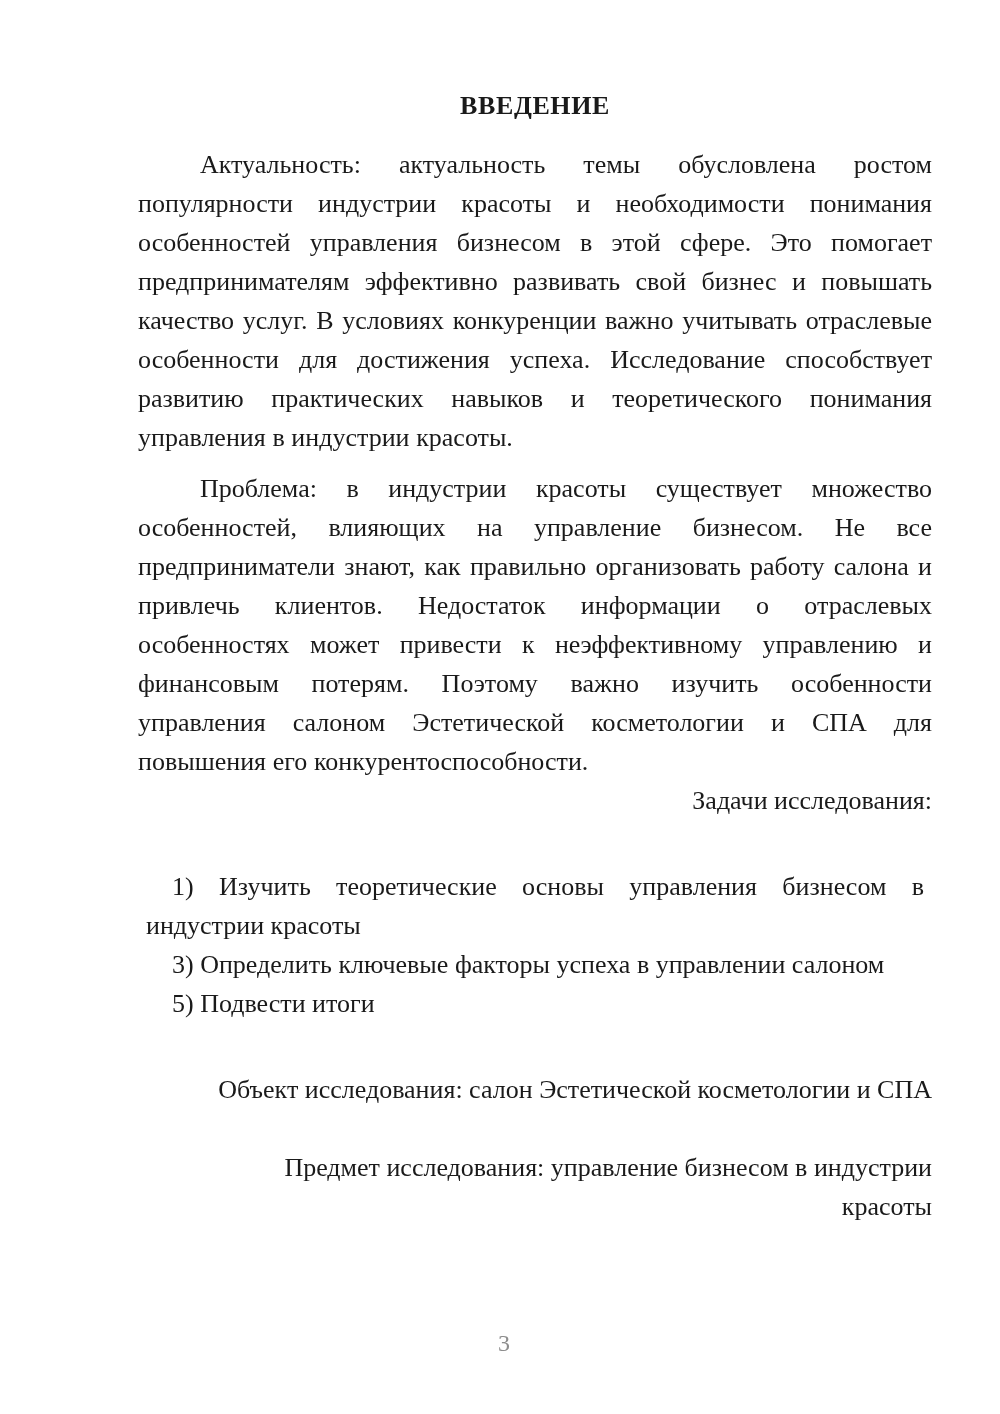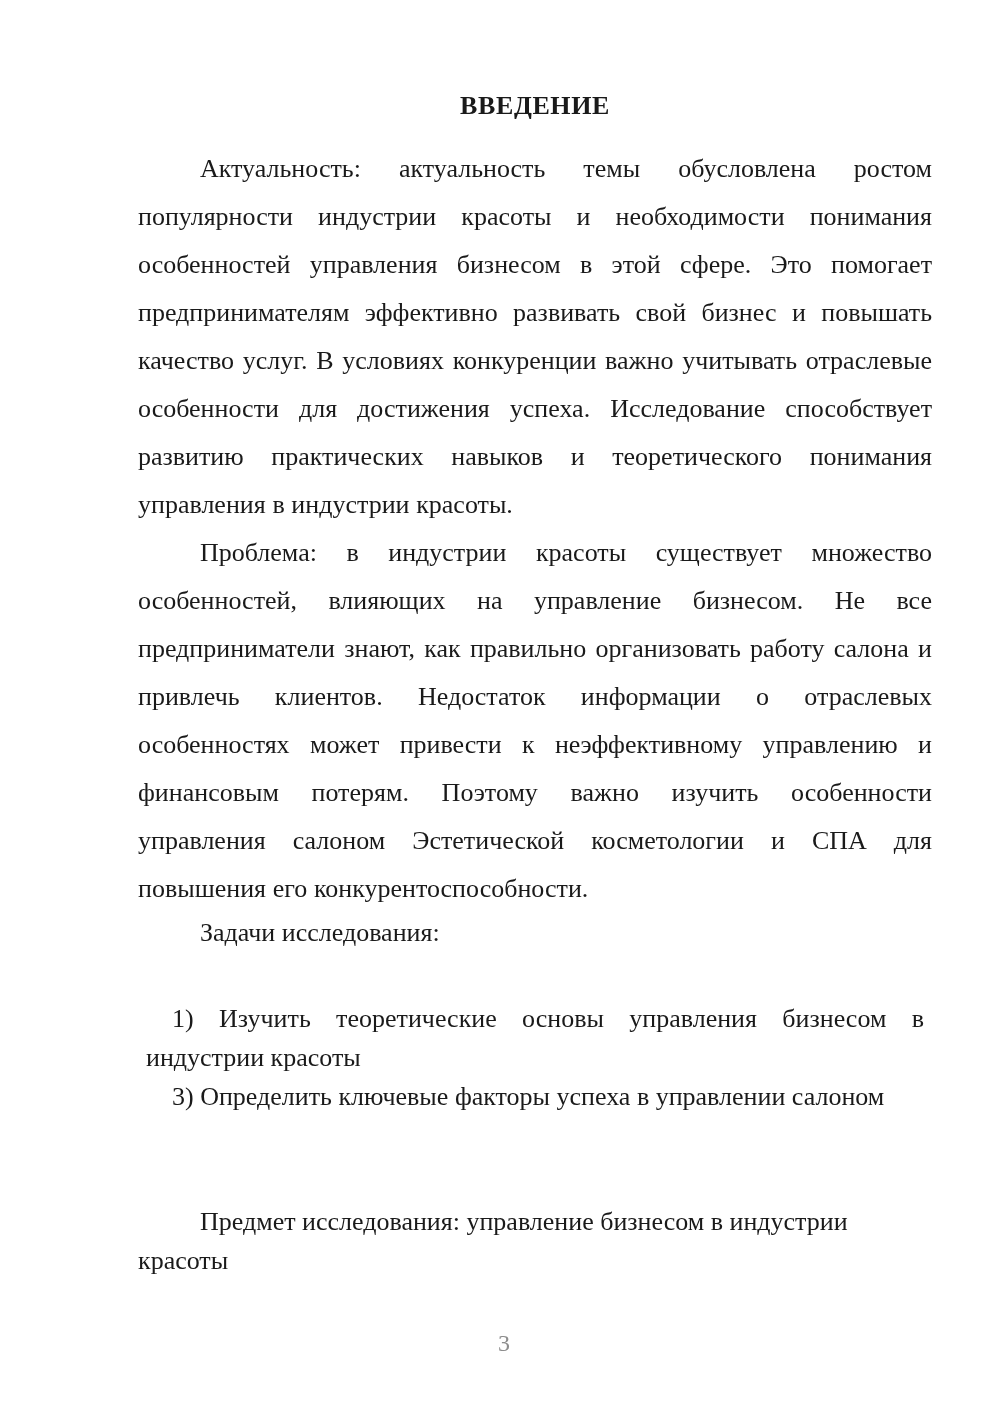--- a/index.html
+++ b/index.html
@@ -26,30 +26,30 @@
   .doc-title {
     font-size: 26px;
     font-weight: bold;
     text-align: center;
     letter-spacing: 0.6px;
     line-height: 1.35;
     margin: 0 0 22px 0;
   }
   .para {
     font-size: 26px;
-    line-height: 48px;
+    line-height: 39px;
     text-align: justify;
     text-align-last: left;
     text-indent: 62px;
     margin: 0;
     hyphens: none;
     word-spacing: 0.2px;
   }
   .para + .para {
-    margin-top: 0;
+    margin-top: 12px;
   }
   .list-block {
     margin: 8px;
     padding: 0;
     list-style: none;
   }
   .list-item {
     font-size: 26px;
     line-height: 39px;
     text-align: justify;
@@ -57,21 +57,21 @@
     text-indent: 26px;
     margin: 0;
   }
   .list-item.short {
     text-align: center;
     text-align-last: left;
   }
   .tail-line {
     font-size: 26px;
     line-height: 39px;
-    text-align: left;
+    text-align: right;
     text-indent: 62px;
     margin: 0;
   }
   .spacer-line {
     height: 39px;
   }
   .page-number {
     position: absolute;
     left: 0;
     right: 0;
@@ -102,24 +102,29 @@
 
     <ol class="list-block">
       <li class="list-item">
         <span>1)</span>
         <span>Изучить теоретические основы управления бизнесом в индустрии красоты</span>
       </li>
       <li class="list-item short">
         <span>3)</span>
         <span>Определить ключевые факторы успеха в управлении салоном</span>
       </li>
+      <li class="list-item short">
+        <span>5)</span>
+        <span>Подвести итоги</span>
+      </li>
     </ol>
 
     <div class="spacer-line"></div>
 
+    <p class="tail-line">Объект исследования: салон Эстетической косметологии и СПА</p>
 
     <div class="spacer-line"></div>
 
     <p class="tail-line">Предмет исследования: управление бизнесом в индустрии красоты</p>
 
   </div>
 
   <div class="page-number">3</div>
 
 </div>

